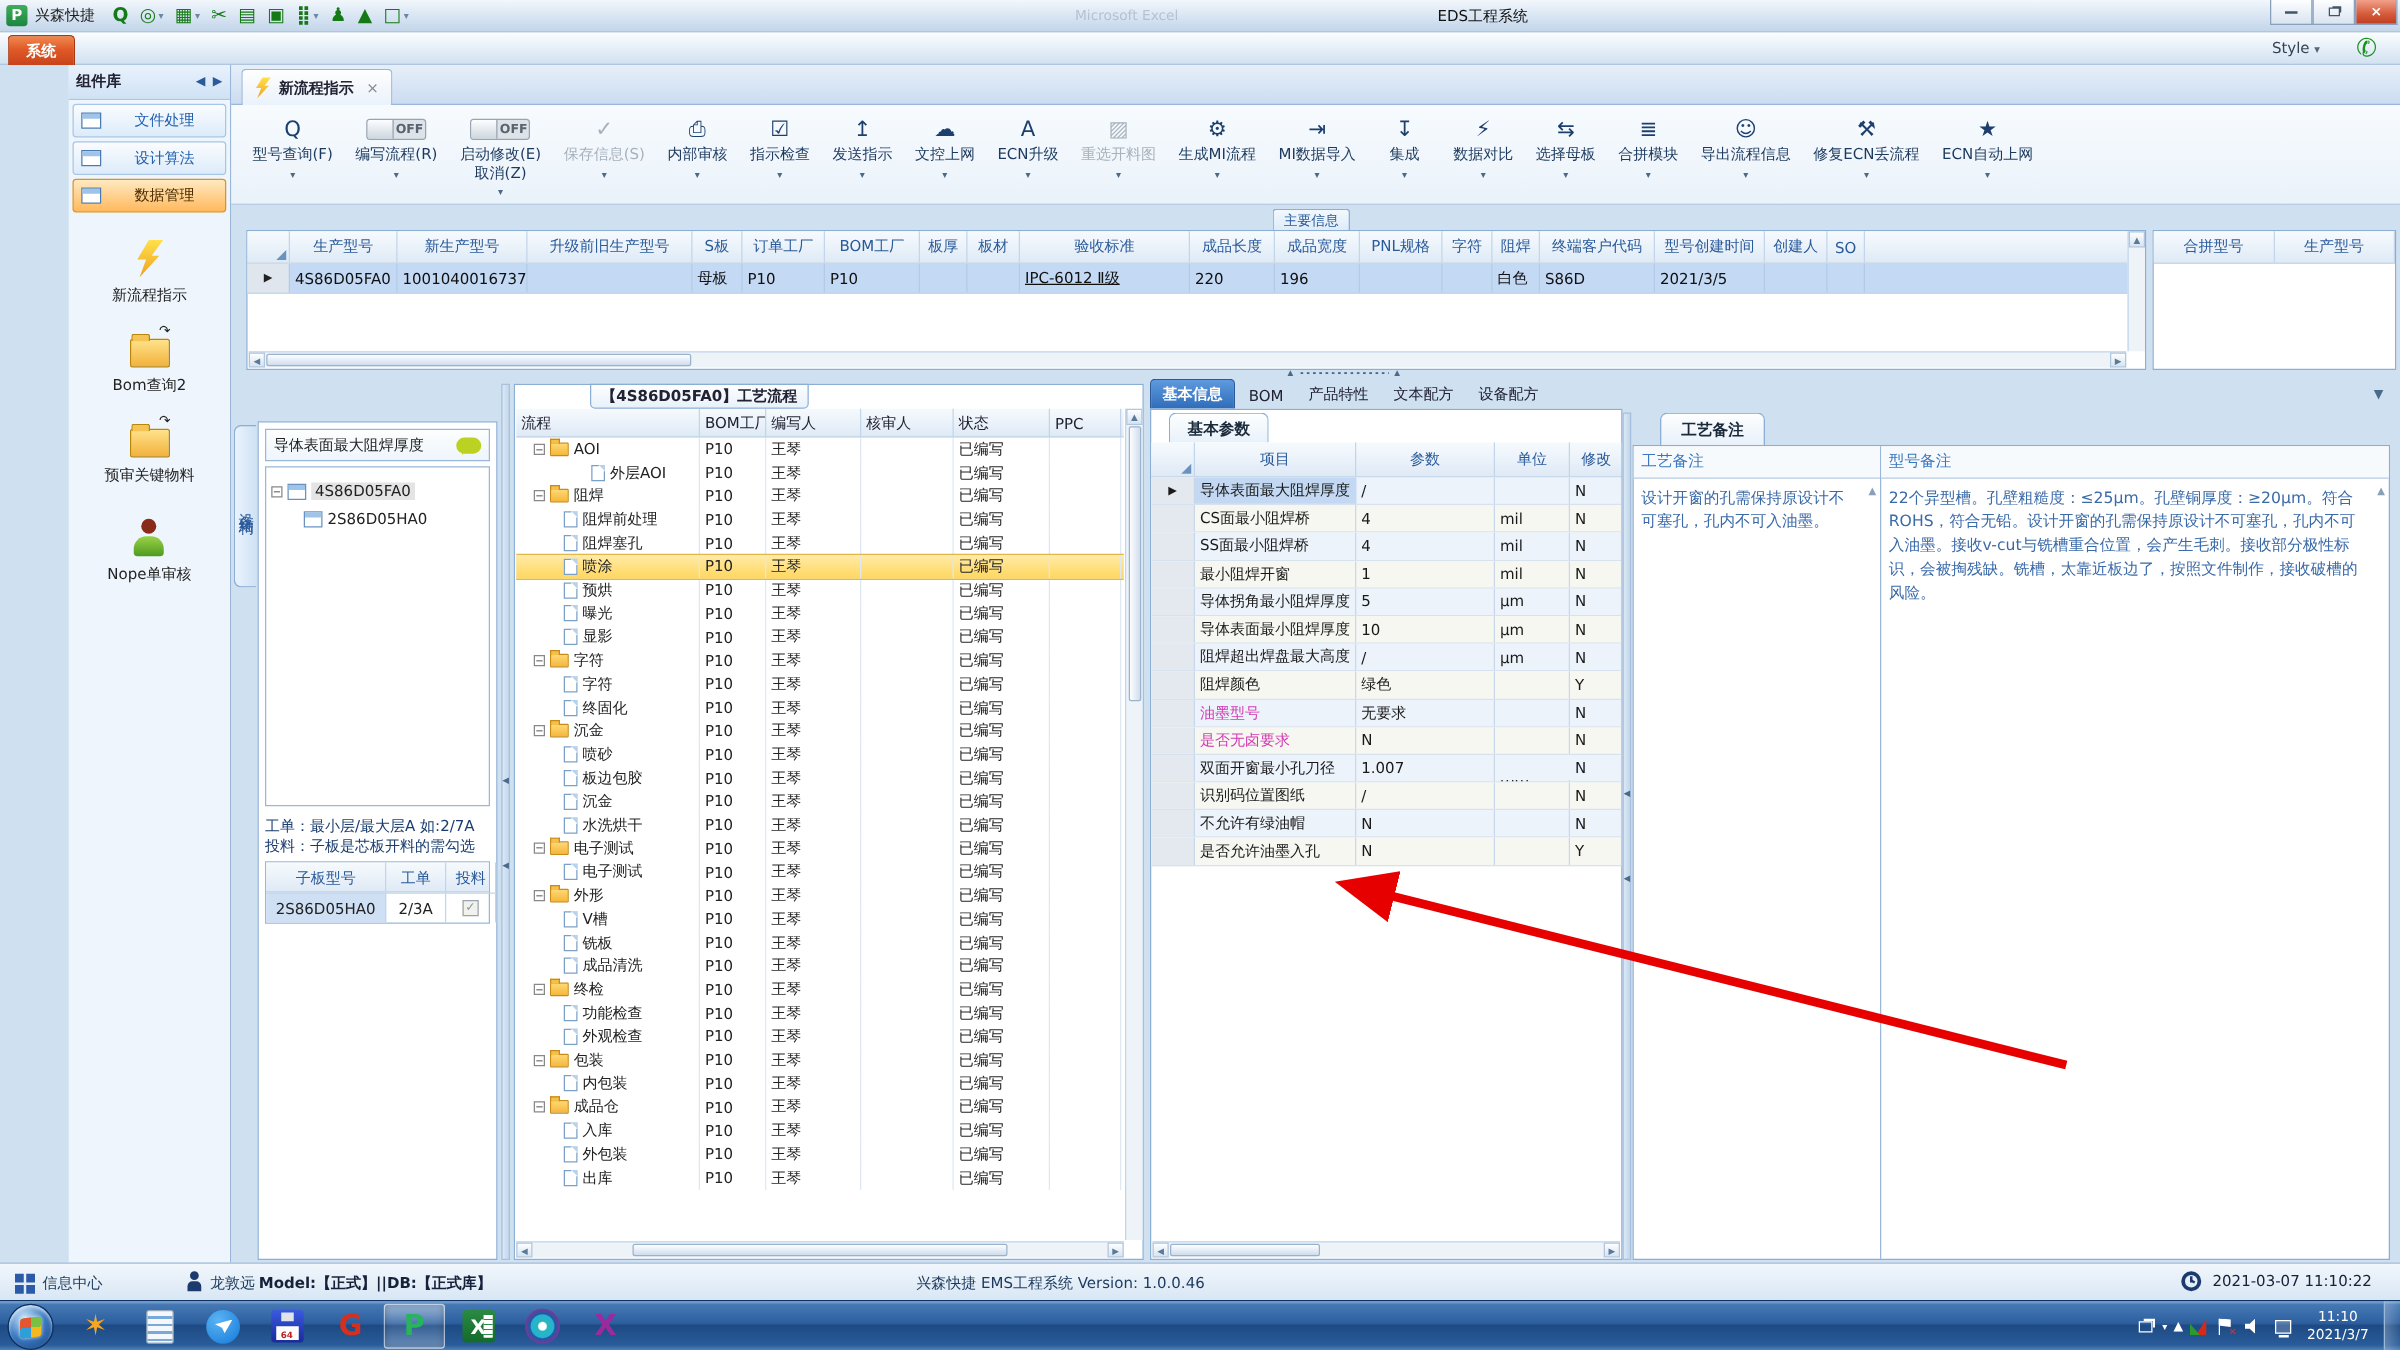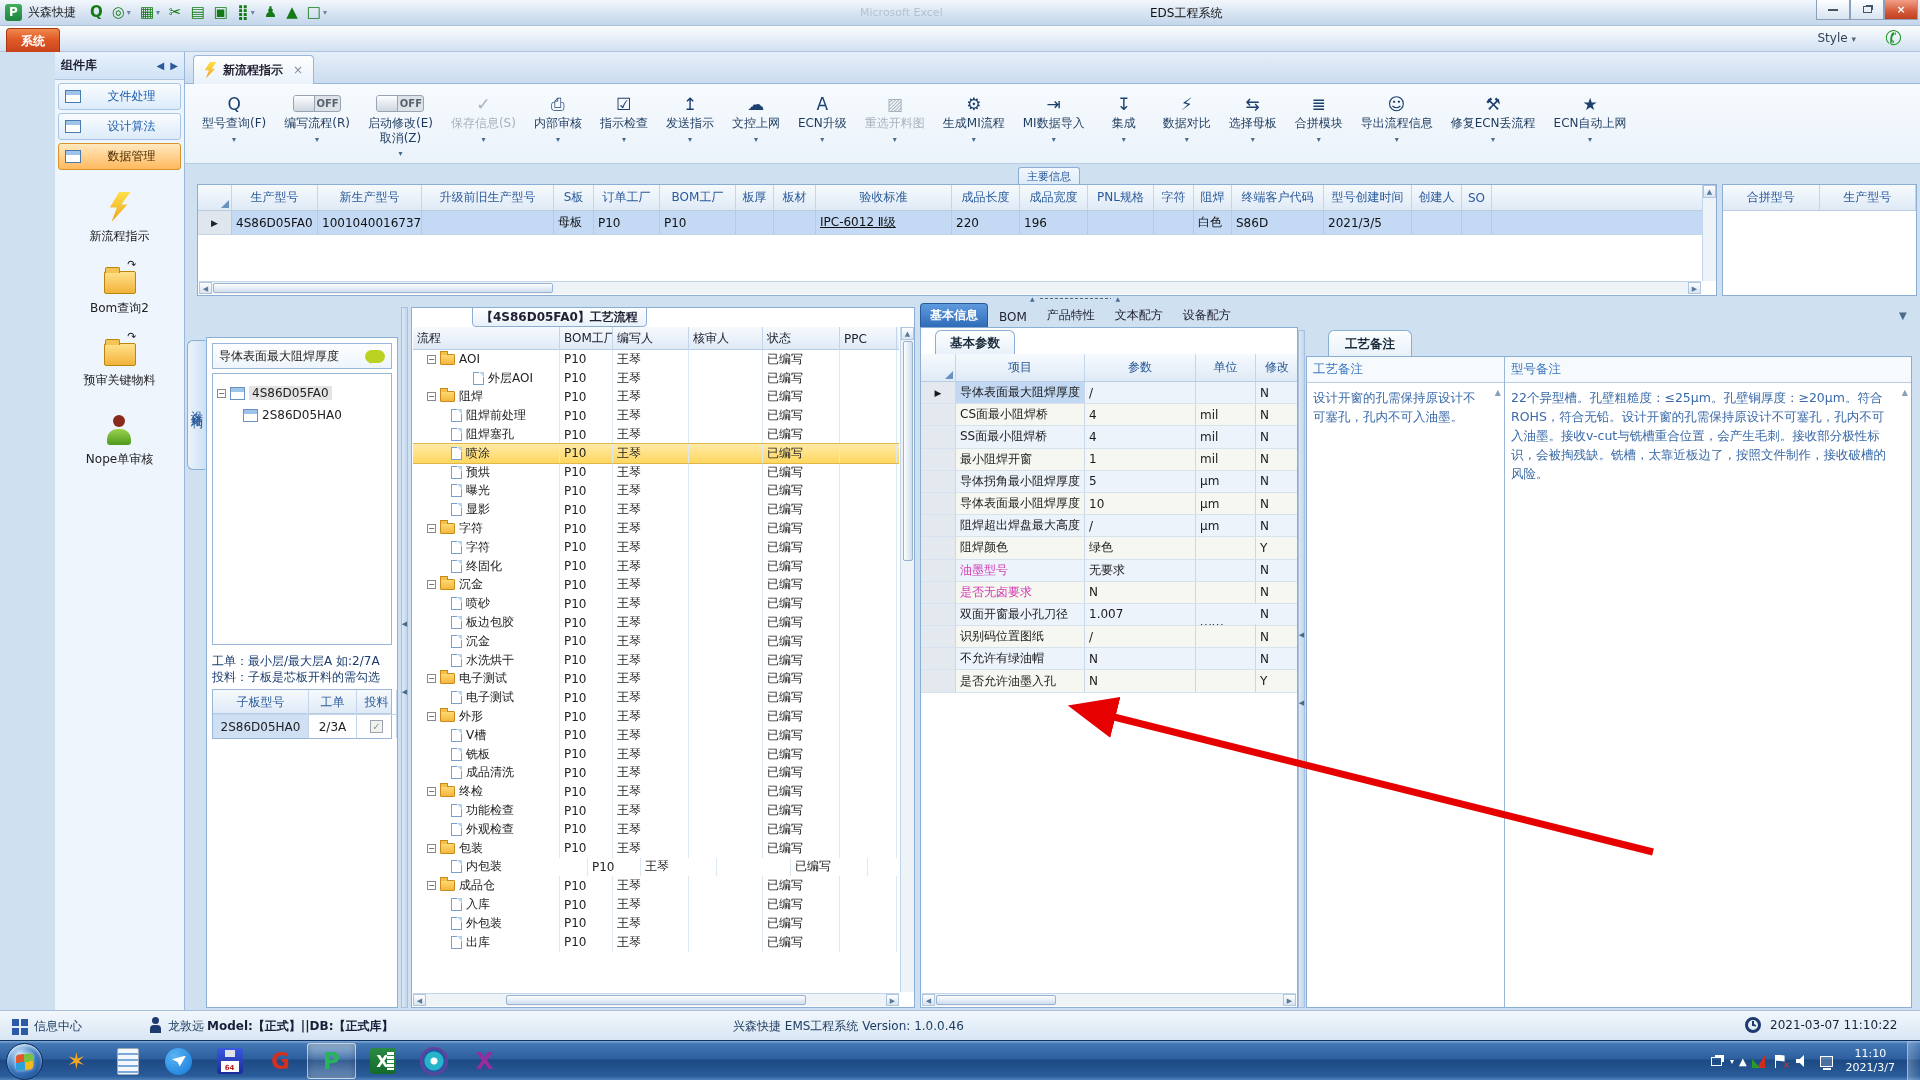--- a/index.html
+++ b/index.html
@@ -923,21 +923,21 @@
               <span class="ico-folder"></span>
               <span>包装</span>
             </div>
             <div class="f-cell" style="width: 53px;">P10</div>
             <div class="f-cell" style="width: 76px;">王琴</div>
             <div class="f-cell" style="width: 74px;"></div>
             <div class="f-cell" style="width: 77px;">已编写</div>
             <div class="f-cell" style="width: 57px;"></div>
           </div>
           <div class="frow">
-            <div class="f-cell" style="width: 175px;">
+            <div class="f-cell" style="width: 147px;">
               <span class="tree-ind" style="width: 34px;"></span>
               <span class="ico-doc"></span>
               <span>内包装</span>
             </div>
             <div class="f-cell" style="width: 53px;">P10</div>
             <div class="f-cell" style="width: 76px;">王琴</div>
             <div class="f-cell" style="width: 74px;"></div>
             <div class="f-cell" style="width: 77px;">已编写</div>
             <div class="f-cell" style="width: 57px;"></div>
           </div>

